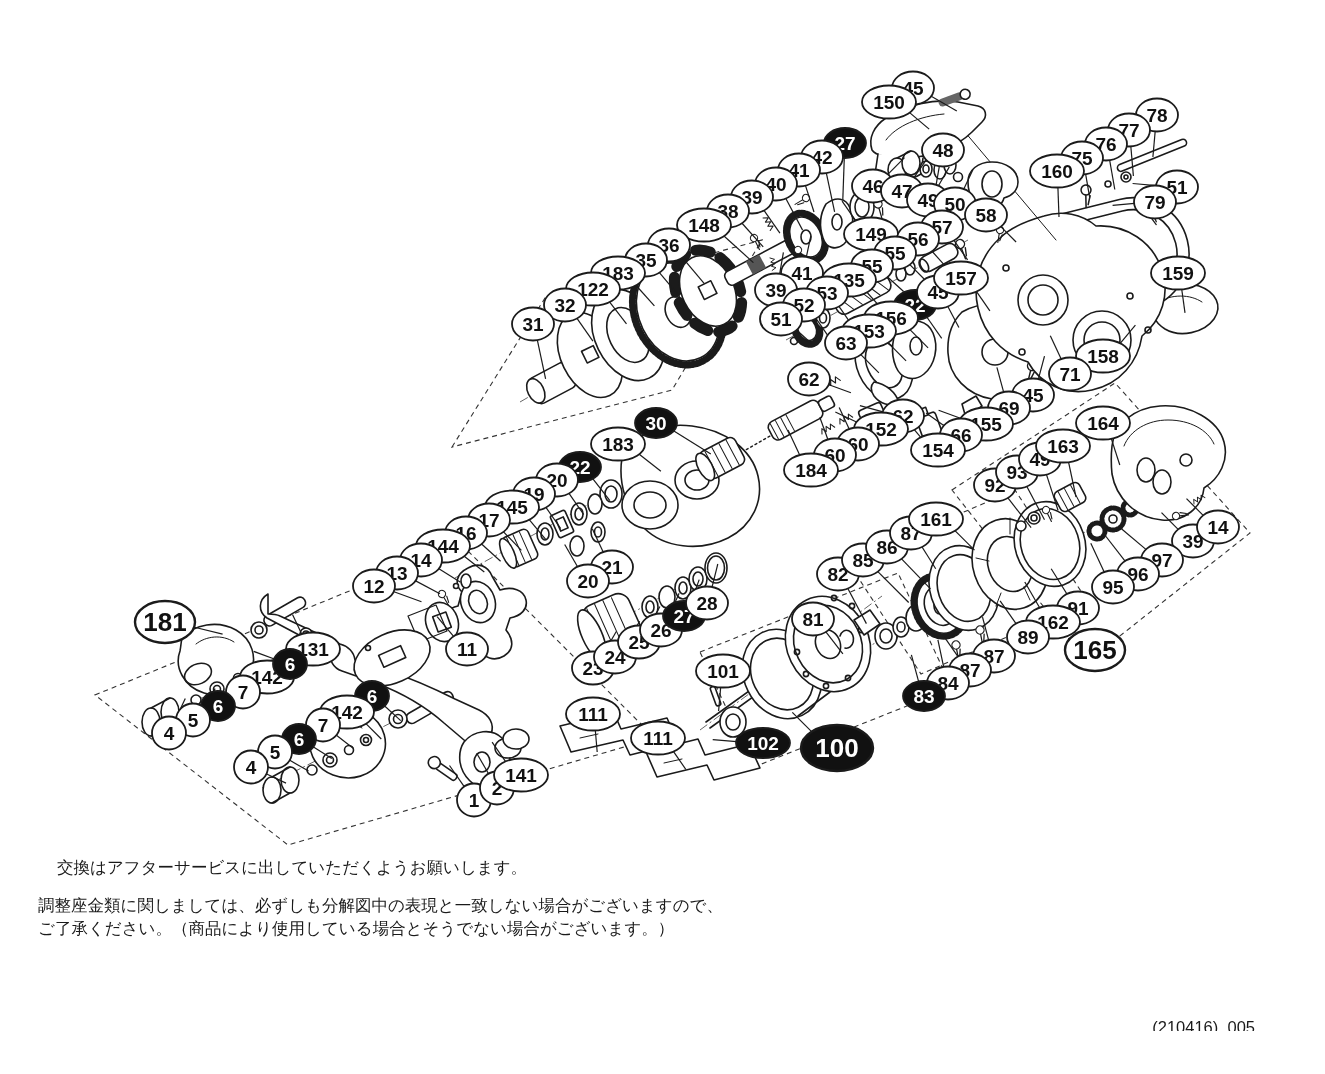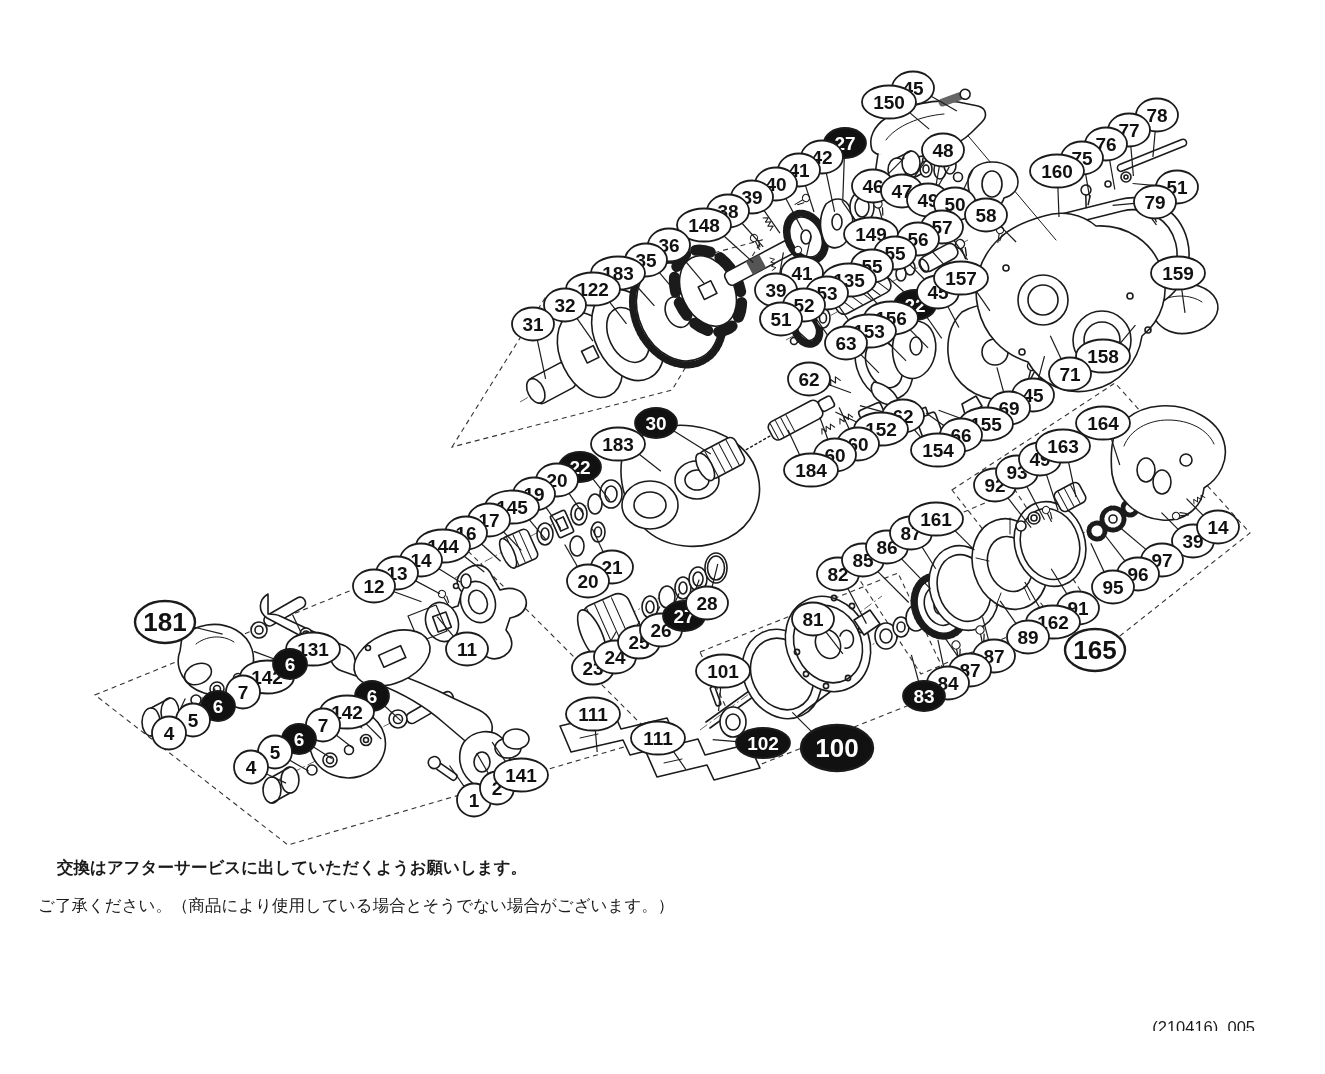--- a/index.html
+++ b/index.html
@@ -11,21 +11,21 @@
   .teeth2{stroke-width:5;stroke-dasharray:2 2;fill:#fff;}
   .lobes{stroke-width:11;stroke-dasharray:15 11;fill:none;}
   .ax{stroke:#555;stroke-width:0.9;stroke-dasharray:9 3 2 3;}
   .dot{stroke-width:1.4;stroke-dasharray:2 3;}
   .boxes polygon{fill:none;stroke:#333;stroke-width:1.1;stroke-dasharray:5 4;}
   .sw1{stroke-width:1;}
   .callout-text{font-family:"Liberation Sans","DejaVu Sans",sans-serif;font-weight:bold;}
   #notes{position:absolute;left:38px;top:856px;width:1080px;}
   .note-block{margin-bottom:15px;}
   .note-line{font-size:16.5px;line-height:23px;white-space:nowrap;}
-  .note-line.indent{padding-left:19px;font-weight:bold;}
+  .note-line.indent{padding-left:19px;}
   #refcode{position:absolute;top:1018px;right:70px;font-size:16.5px;}
 </style>
 </head>
 <body>
 
 <div class="page">
   <svg id="diagram" width="1325" height="850" viewBox="0 0 1325 850">
     <defs>
       <g id="scr" stroke="#1b1b1b" stroke-width="1.4">
         <circle r="4.5" fill="#fff"></circle>
@@ -1022,17 +1022,18 @@
           <text x="1095" y="650" text-anchor="middle" dy="0.36em" class="callout-text" font-size="26" fill="#111">165</text>
         </g>
       </g>
   </svg>
 
   <div id="notes">
       <div class="note-block">
         <div class="note-line indent">交換はアフターサービスに出していただくようお願いします。</div>
       </div>
       <div class="note-block">
+        <div class="note-line">調整座金類に関しましては、必ずしも分解図中の表現と一致しない場合がございますので、</div>
         <div class="note-line">ご了承ください。（商品により使用している場合とそうでない場合がございます。）</div>
       </div>
     </div>
   <div id="refcode">(210416)_005</div>
 </div>
 
 </body></html>

